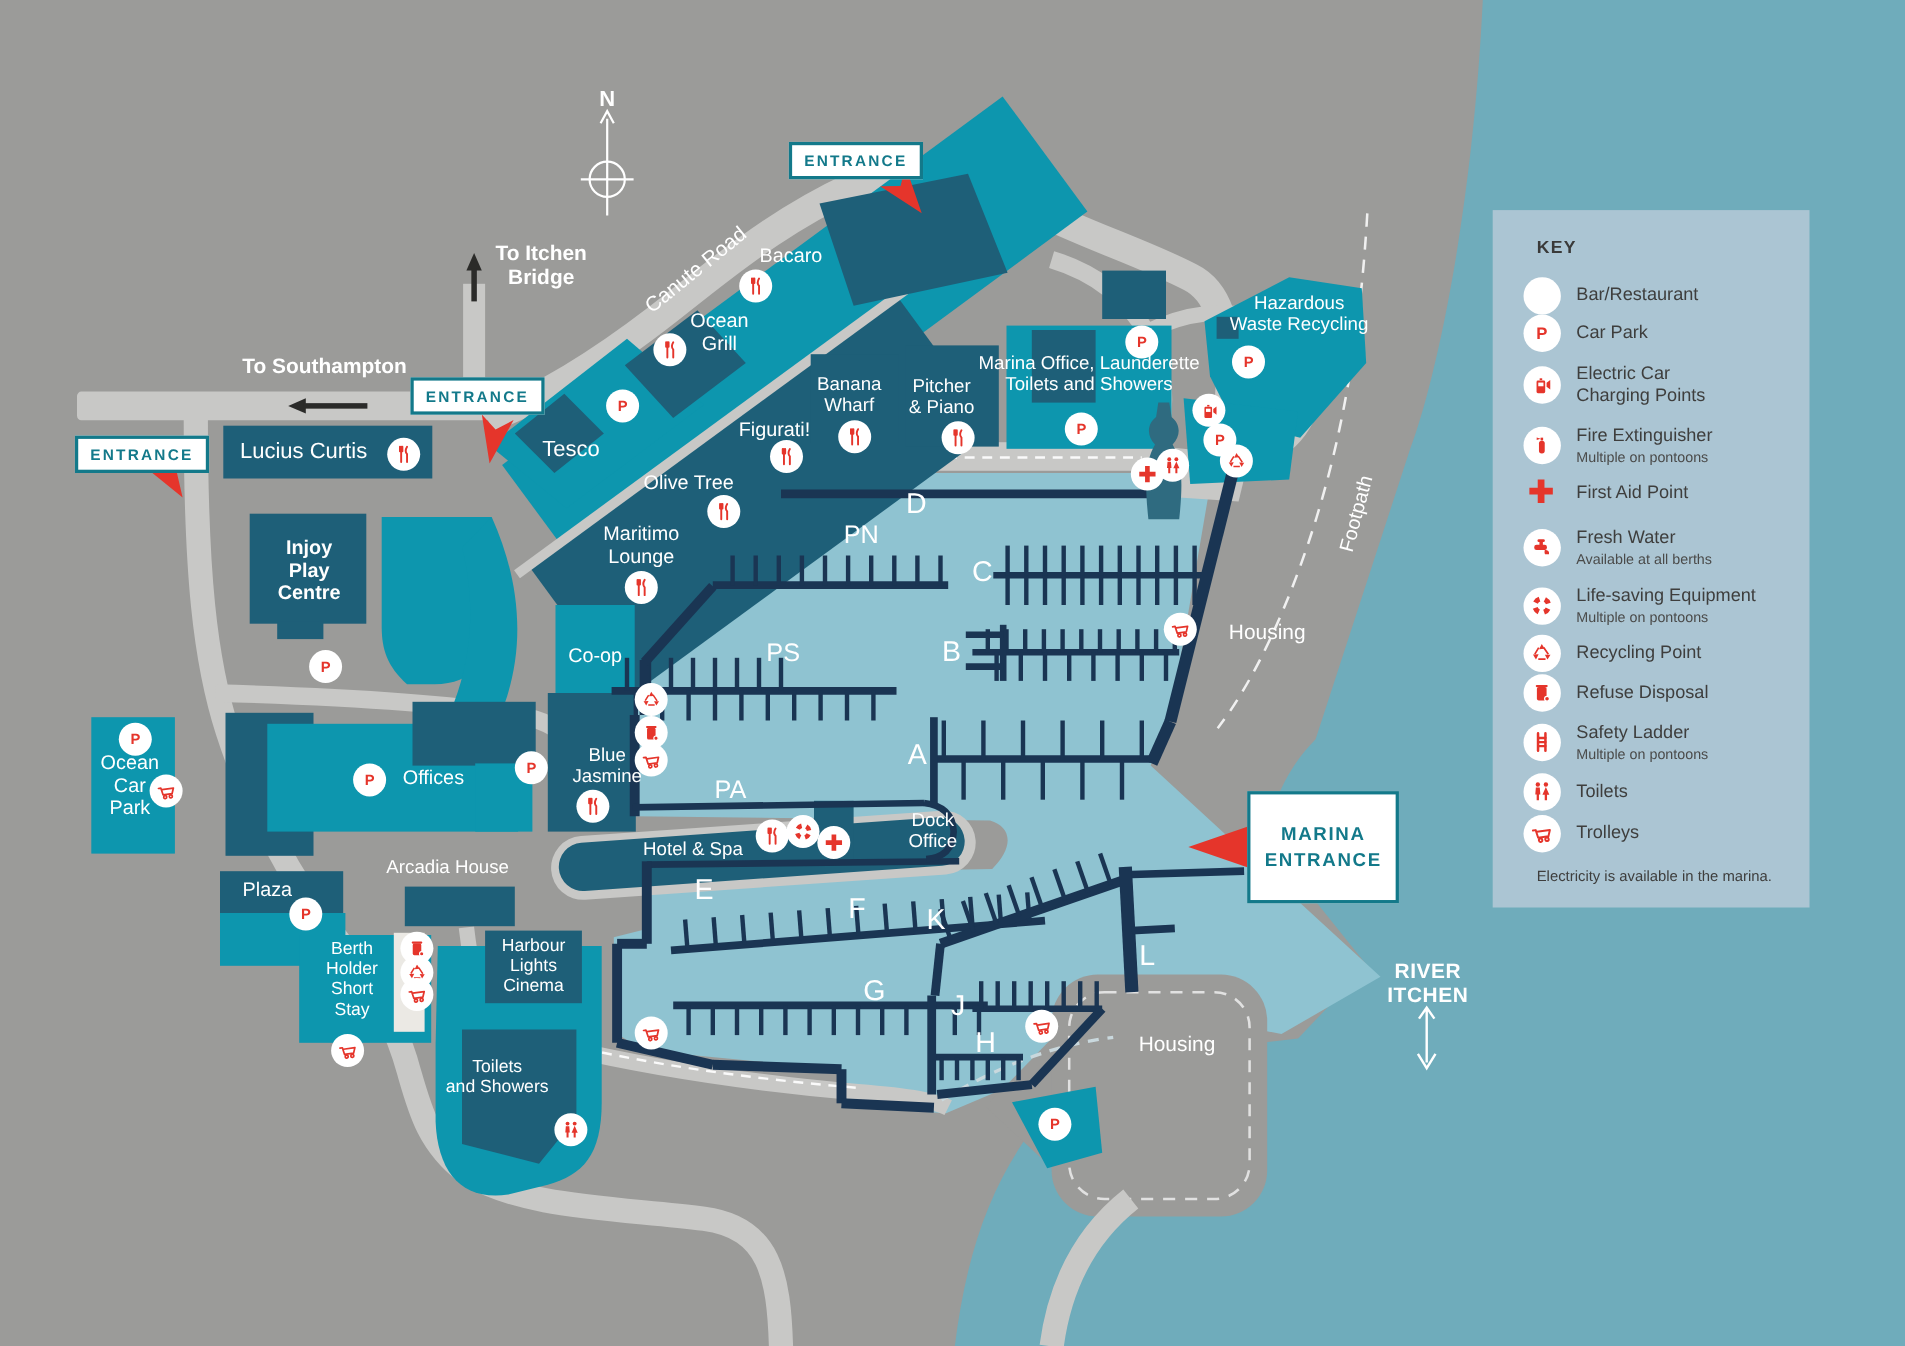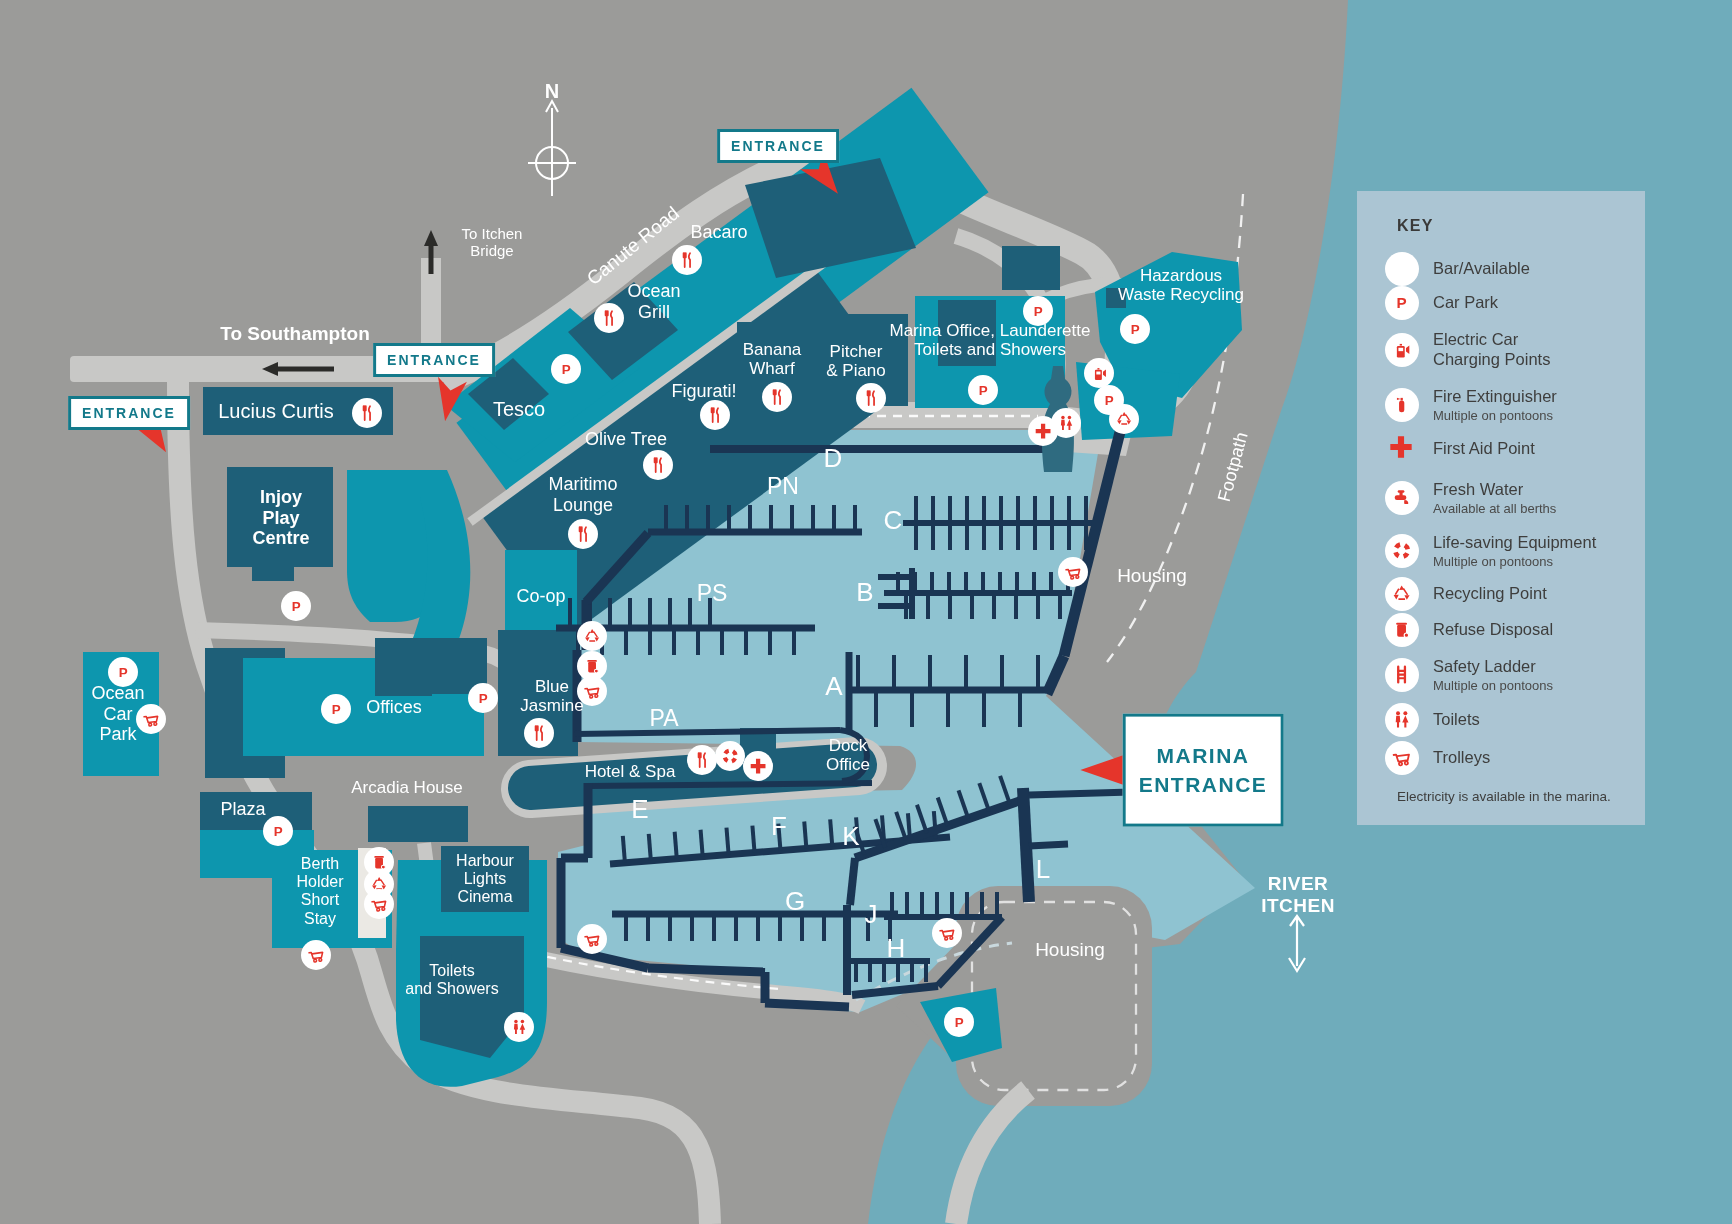--- a/index.html
+++ b/index.html
@@ -10,21 +10,21 @@
              white-space:pre-line;transform:translate(-50%,-50%);}
   .pontoon{position:absolute;color:#FFFFFF;font-weight:400;
            transform:translate(-50%,-50%);}
   .micon{position:absolute;background:#FFFFFF;border-radius:50%;
          display:flex;align-items:center;justify-content:center;
          transform:translate(-50%,-50%);}
   .micon svg{width:74%;height:74%;display:block;}
   .sign{position:absolute;transform:translate(-50%,-50%);background:#FFFFFF;
         border:3px solid #13798A;color:#13798A;font-weight:bold;
         letter-spacing:2px;font-size:14px;padding:6px 11px;white-space:nowrap;z-index:6;}
-  .sign.marina{font-size:21px;letter-spacing:1.5px;line-height:1.4;text-align:center;padding:24px 13px;}
+  .sign.marina{font-size:17px;letter-spacing:1.5px;line-height:1.4;text-align:center;padding:24px 13px;}
   .red-arrow{position:absolute;z-index:5;}
   .key{position:absolute;left:1357px;top:191px;width:288px;height:634px;background:#ABC5D3;}
   .key-heading{position:absolute;left:40px;top:26px;font-size:16px;font-weight:bold;
                letter-spacing:1.2px;color:#3A3A39;}
   .key-row{position:absolute;left:0;width:100%;height:0;}
   .key-ic{position:absolute;left:28px;top:0;transform:translateY(-50%);}
   .key-text{position:absolute;left:76px;top:0;transform:translateY(-50%);
             font-size:16.5px;color:#3E3E3D;line-height:1.2;white-space:pre-line;}
   .key-sub{font-size:13px;color:#4A4A49;margin-top:1px;}
   .key-note{position:absolute;left:40px;top:598px;font-size:13.5px;color:#3E3E3D;}
@@ -302,21 +302,21 @@
 
   <div class="key">
     <div class="key-heading">KEY</div>
     <div id="key-rows">
         <div class="key-row" style="top: 78px;">
           <div class="key-ic">
             <div class="micon" style="position:static;transform:none;width:34px;height:34px">
               <svg viewBox="0 0 24 24"></svg>
             </div>
           </div>
-          <div class="key-text">Bar/Available</div>
+          <div class="key-text">Bar/Restaurant</div>
         </div>
         <div class="key-row" style="top: 112px;">
           <div class="key-ic">
             <div class="micon" style="position:static;transform:none;width:34px;height:34px">
               <svg viewBox="0 0 24 24">
                 <text x="12" y="17" text-anchor="middle" font-size="14.5" font-weight="bold" font-family="Liberation Sans,DejaVu Sans,sans-serif" fill="#E5352B">P</text>
               </svg>
             </div>
           </div>
           <div class="key-text">Car Park</div>
@@ -453,21 +453,21 @@
               </svg>
             </div>
           </div>
           <div class="key-text">Trolleys</div>
         </div>
       </div>
     <div class="key-note">Electricity is available in the marina.</div>
   </div>
 
 <div class="map-label" style="left: 295px; top: 334px; font-size: 19px; font-weight: 700; transform: translate(-50%, -50%);">To Southampton</div>
-    <div class="map-label" style="left: 492px; top: 242px; font-size: 15px; font-weight: 400; transform: translate(-50%, -50%);">To Itchen
+    <div class="map-label" style="left: 492px; top: 242px; font-size: 19px; font-weight: 700; transform: translate(-50%, -50%);">To Itchen
 Bridge</div>
     <div class="map-label" style="left: 633px; top: 246px; font-size: 19px; font-weight: 400; transform: translate(-50%, -50%) rotate(-39deg);">Canute Road</div>
     <div class="map-label" style="left: 719px; top: 232px; font-size: 18px; font-weight: 400; transform: translate(-50%, -50%);">Bacaro</div>
     <div class="map-label" style="left: 654px; top: 302px; font-size: 18px; font-weight: 400; transform: translate(-50%, -50%);">Ocean
 Grill</div>
     <div class="map-label" style="left: 276px; top: 411px; font-size: 20px; font-weight: 400; transform: translate(-50%, -50%);">Lucius Curtis</div>
     <div class="map-label" style="left: 519px; top: 409px; font-size: 20px; font-weight: 400; transform: translate(-50%, -50%);">Tesco</div>
     <div class="map-label" style="left: 704px; top: 391px; font-size: 18px; font-weight: 400; transform: translate(-50%, -50%);">Figurati!</div>
     <div class="map-label" style="left: 626px; top: 439px; font-size: 18px; font-weight: 400; transform: translate(-50%, -50%);">Olive Tree</div>
     <div class="map-label" style="left: 583px; top: 495px; font-size: 18px; font-weight: 400; transform: translate(-50%, -50%);">Maritimo

